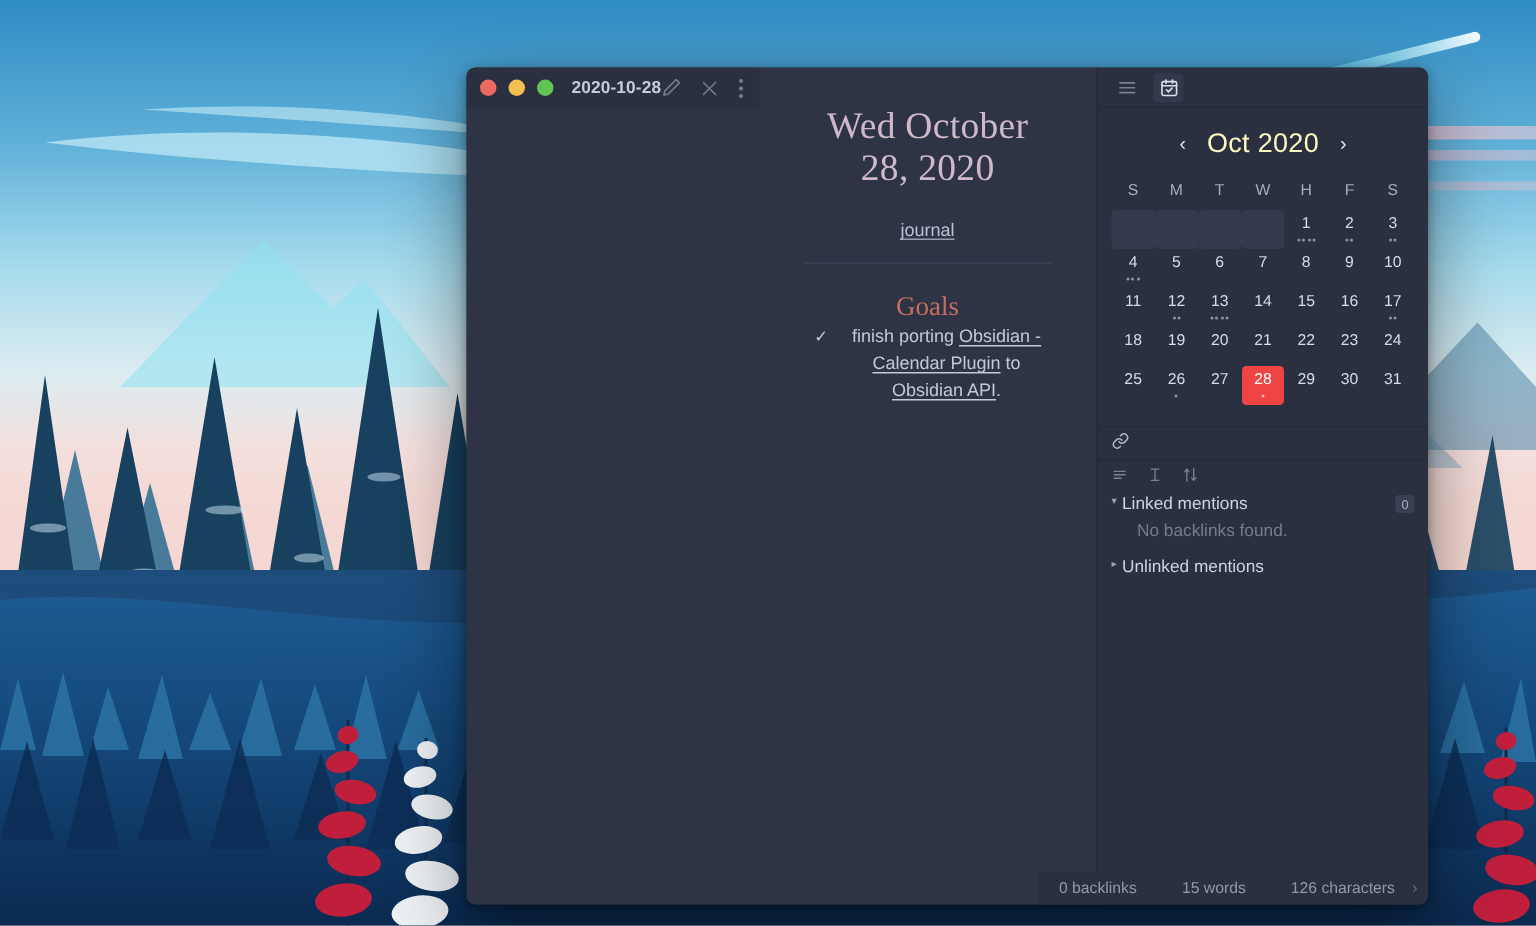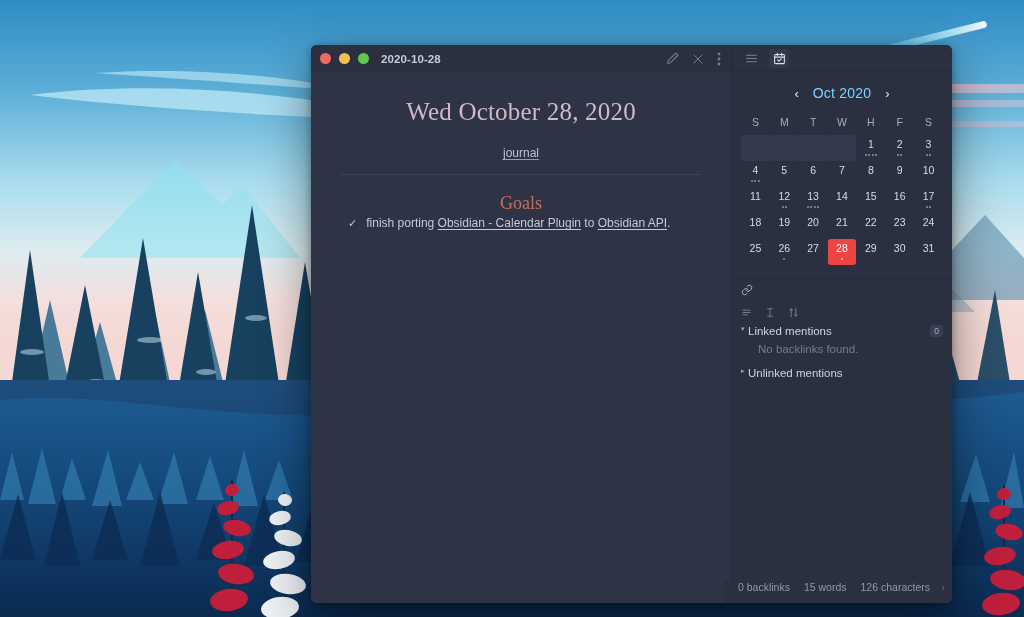--- a/index.html
+++ b/index.html
@@ -30,21 +30,21 @@
     display: flex;
     box-shadow: 0 18px 50px rgba(0,0,0,.45), 0 2px 8px rgba(0,0,0,.35);
   }
 
   
   #editor-pane {
     width: 421px;
     height: 100%;
     background: #2e3445;
     display: flex;
-    flex-direction: column;
+    flex-direction: row;
     border-right: 1px solid #242938;
   }
   #editor-titlebar {
     height: 27px;
     flex: none;
     display: flex;
     align-items: center;
     padding: 0 10px 0 9px;
     background: #2b3040;
     position: relative;
@@ -148,21 +148,21 @@
   }
   .side-tab.active { opacity: .95; background: #343a4d; }
 
   
   #calendar { padding: 13px 9px 8px 9px; }
   #cal-header {
     display: flex; align-items: center; justify-content: center;
     gap: 11px;
     margin-bottom: 15px;
   }
-  #cal-title { font-size: 14px; color: #7dd3fc; letter-spacing: .2px; }
+  #cal-title { font-size: 18px; color: #fef9c3; letter-spacing: .2px; }
   .cal-nav {
     color: #e3e7ef; font-size: 13px; line-height: 1;
     padding: 1px 3px;
   }
   table#cal-grid { width: 100%; border-collapse: collapse; table-layout: fixed; }
   table#cal-grid th {
     font-size: 10.5px;
     font-weight: normal;
     color: #a7adbd;
     padding-bottom: 7px;
@@ -232,21 +232,21 @@
     font-size: 11.5px;
     color: #757c8d;
     padding: 4px 9px 10px 26px;
   }
 
   
   #status-bar {
     position: absolute;
     right: 0; bottom: 0;
     height: 22px;
-    display: flex; align-items: flex-start; gap: 14px;
+    display: flex; align-items: center; gap: 30px;
     padding: 0 22px 0 14px;
     font-size: 10.5px;
     color: #9099ab;
     background: #2b3040;
   }
   #status-chevron { position: absolute; right: 7px; opacity: .35; color:#cdd3df; font-size: 11px;}
 </style>
 </head>
 <body>
 

